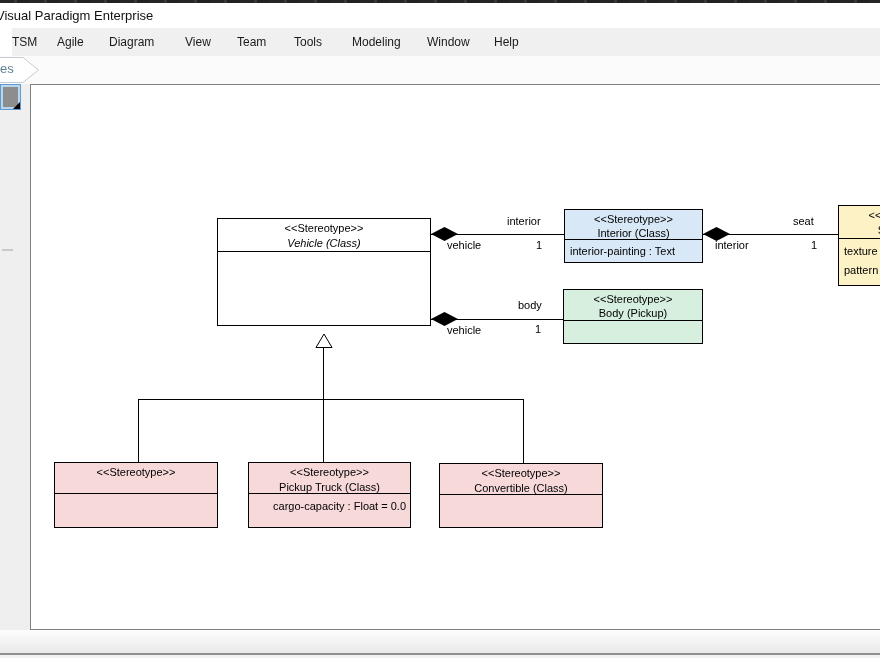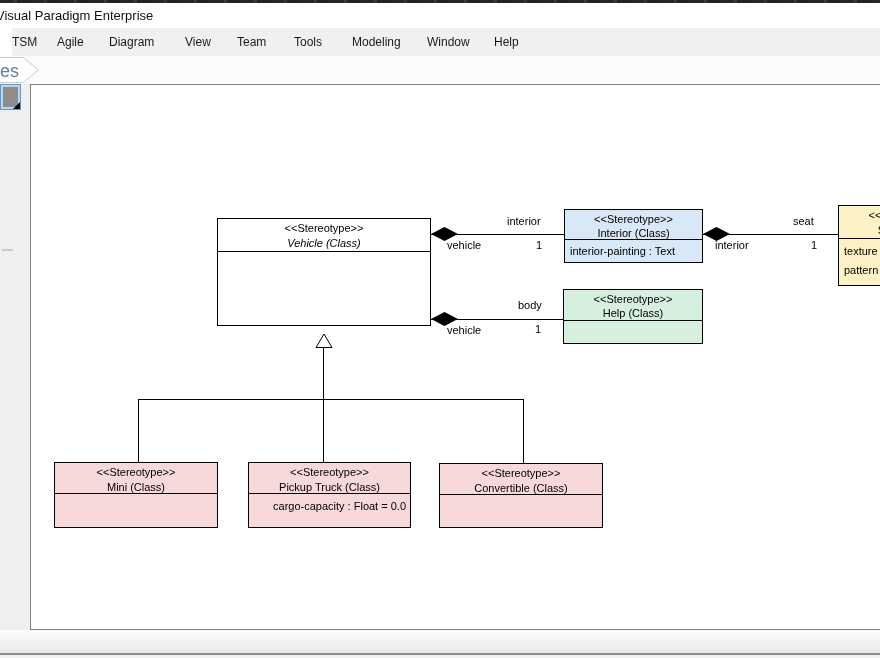--- a/index.html
+++ b/index.html
@@ -17,21 +17,21 @@
 
   
   #menubar { position:absolute; left:12px; top:28px; width:880px; height:28px; background:#f0f0f0; }
   #menubar span { position:absolute; top:0; height:28px; line-height:28px; font-size:12px; color:#1a1a1a; white-space:nowrap; cursor:default; }
   .m0{left:0;} .m1{left:45px;} .m2{left:97px;} .m3{left:173px;} .m4{left:225px;}
   .m5{left:282px;} .m6{left:340px;} .m7{left:415px;} .m8{left:482px;}
 
   
   #tabbar { position:absolute; left:0; top:56px; width:880px; height:28px; background:#fbfbfb; }
   #tabbar svg.tabshape { position:absolute; left:0; top:1px; }
-  #tabbar .tab-label { position:absolute; left:0; top:5px; font-size:18px; color:#5f8296; }
+  #tabbar .tab-label { position:absolute; left:0; top:5px; font-size:13px; color:#5f8296; }
 
   
   #toolstrip { position:absolute; left:0; top:84px; width:30px; height:546px; background:#efefef; }
   #tool-sel { position:absolute; left:0; top:0; width:21px; height:26px; background:#b9d6ee; border:1px solid #5e9bd1; }
   #tool-sel .swatch { position:absolute; left:2px; top:2px; width:15px; height:20px; background:#8d8d8d; }
   #tool-sel .corner { position:absolute; right:0; bottom:0; width:0; height:0;
     border-left:7px solid transparent; border-bottom:7px solid #000; }
   #strip-divider { position:absolute; left:2px; top:165px; width:11px; height:2px; background:#c9c9c9; }
 
   
@@ -137,39 +137,38 @@
         <div>Interior (Class)</div>
       </div>
       <div class="attrs">
         <div>interior-painting : Text</div>
       </div>
     </div>
 
     <div class="box" id="cls-body" style="background: rgb(215, 239, 222);">
       <div class="hdr">
         <div>&lt;&lt;Stereotype&gt;&gt;</div>
-        <div>Help (Class)</div>
+        <div>Body (Pickup)</div>
       </div>
     </div>
 
     <div class="box" id="cls-seat" style="background: rgb(252, 242, 197);">
       <div class="hdr">
         <div>&lt;&lt;Stereotype&gt;&gt;</div>
         <div>Seat (Class)</div>
       </div>
       <div class="attrs">
         <div>texture :</div>
         <div>pattern</div>
       </div>
     </div>
 
     <div class="box" id="cls-mini" style="background: rgb(248, 217, 217);">
       <div class="hdr">
         <div>&lt;&lt;Stereotype&gt;&gt;</div>
-        <div>Mini (Class)</div>
       </div>
       <div class="attrs"></div>
     </div>
 
     <div class="box" id="cls-pickup" style="background: rgb(248, 217, 217);">
       <div class="hdr">
         <div>&lt;&lt;Stereotype&gt;&gt;</div>
         <div>Pickup Truck (Class)</div>
       </div>
       <div class="attrs">

